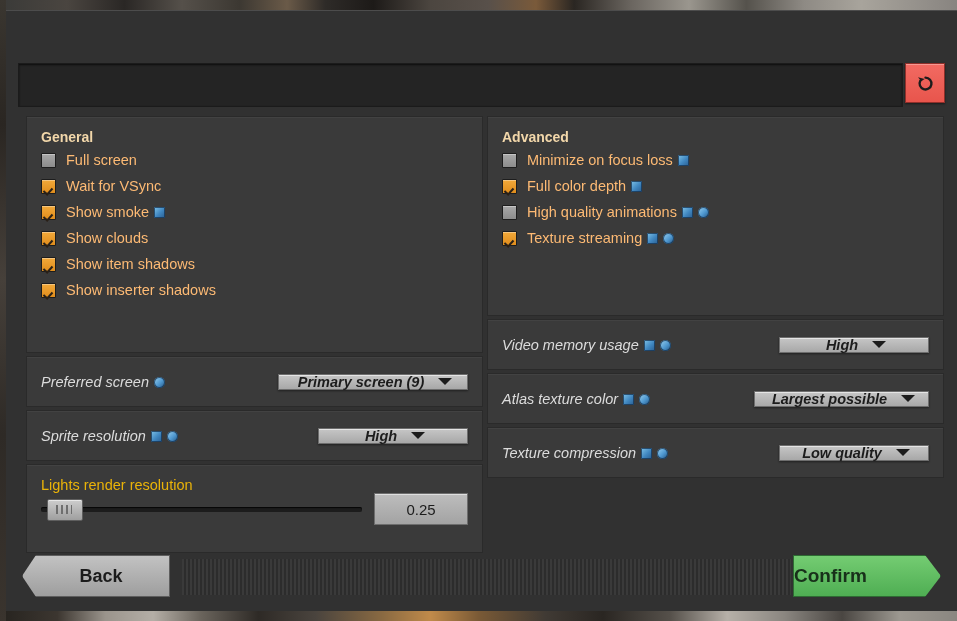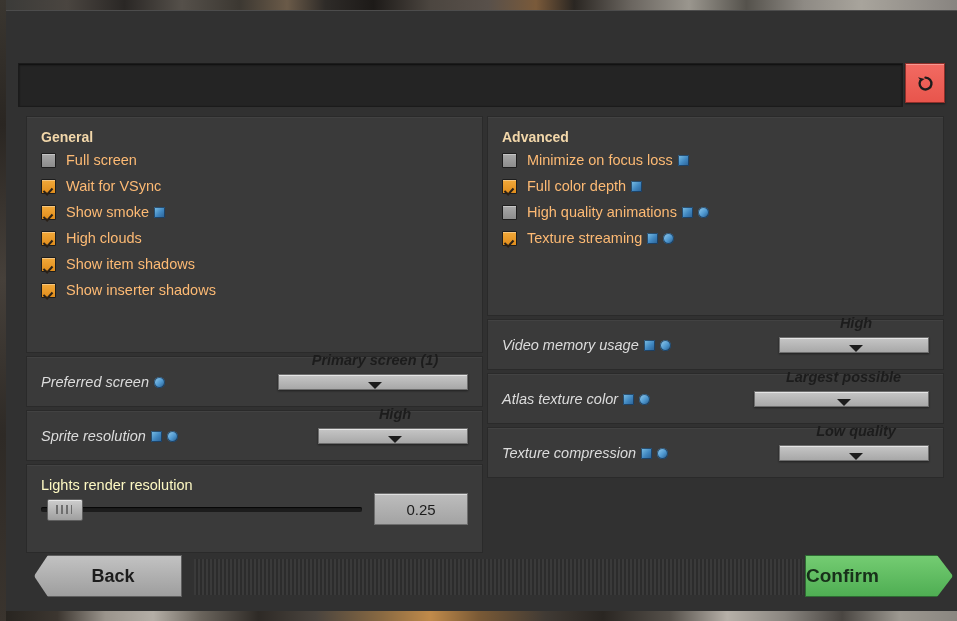--- a/index.html
+++ b/index.html
@@ -119,30 +119,30 @@
     display:flex;align-items:center;justify-content:space-between;
     padding:0 14px;height:49px;box-sizing:border-box;font-style:italic;
   }
   .set-label{font-size:14.5px;color:#dcdcdc;white-space:nowrap;}
 
   .dropdown{
     height:16px;min-width:120px;padding:0 10px 0 14px;
     background:linear-gradient(180deg,#c6c6c6 0%,#a8a8a8 100%);
     border:1px solid #6d6d6d;
     box-shadow:inset 0 1px 0 rgba(255,255,255,.55),0 1px 2px rgba(0,0,0,.45);
-    display:flex;align-items:center;justify-content:flex-end;gap:14px;
-    cursor:pointer;box-sizing:border-box;flex-direction:column;
+    display:flex;align-items:center;justify-content:center;gap:14px;
+    cursor:pointer;box-sizing:border-box;
   }
   .dropdown .dd-text{font-size:14.5px;font-weight:bold;color:#1c1c1c;white-space:nowrap;}
   .caret{width:0;height:0;border-left:7px solid transparent;border-right:7px solid transparent;
     border-top:7px solid #1c1c1c;flex:0 0 auto;}
 
   
   .slider-block{padding:12px 14px 14px 14px;box-sizing:border-box;}
-  .slider-title{font-size:14.5px;color:#fef9c3;}
+  .slider-title{font-size:14.5px;color:#eab308;}
   .slider-line{display:flex;align-items:center;gap:12px;}
   .slider-wrap{position:relative;flex:1 1 auto;height:26px;}
 
   .track{
     position:absolute;left:0;right:0;top:11px;height:5px;
     background:#1c1c1c;border-radius:2px;
     box-shadow:inset 0 1px 1px rgba(0,0,0,.8);
   }
   .thumb-plain{
     position:absolute;top:3px;width:34px;height:20px;
@@ -177,21 +177,21 @@
   .num-field{
     width:94px;height:32px;flex:0 0 94px;
     background:linear-gradient(180deg,#bdbdbd 0%,#a3a3a3 100%);
     border:1px solid #6d6d6d;
     box-shadow:inset 0 1px 0 rgba(255,255,255,.5);
     display:flex;align-items:center;justify-content:center;
     font-size:15px;color:#1c1c1c;box-sizing:border-box;cursor:text;
   }
 
   
-  .footer{position:absolute;left:20px;bottom:12px;width:927px;height:44px;}
+  .footer{position:absolute;left:8px;bottom:12px;width:927px;height:44px;}
   .footer-fill{
     position:absolute;left:168px;right:150px;top:4px;height:36px;
     background:repeating-linear-gradient(90deg,
       #3a3a3a 0px,#3a3a3a 2px,#2c2c2c 2px,#2c2c2c 4px);
   }
   .btn-back{
     position:absolute;left:8px;top:0;width:148px;height:42px;
     background:linear-gradient(180deg,#c2c2c2 0%,#9e9e9e 100%);
     border:1px solid #5e5e5e;box-sizing:border-box;
     clip-path:polygon(14px 0,100% 0,100% 100%,14px 100%,0 50%);
@@ -246,21 +246,21 @@
           </div>
 
           <div class="cb-row">
             <div class="cb on"></div>
             <span class="cb-label">Show smoke</span>
             <span class="tag restart"></span>
           </div>
 
           <div class="cb-row">
             <div class="cb on"></div>
-            <span class="cb-label">High clouds</span>
+            <span class="cb-label">Show clouds</span>
           </div>
 
 
           <div class="cb-row">
             <div class="cb on"></div>
             <span class="cb-label">Show item shadows</span>
           </div>
 
           <div class="cb-row">
             <div class="cb on"></div>
@@ -269,21 +269,21 @@
 
         </div>
       </div>
 
       <div class="panel">
         <div class="set-row">
           <span class="set-label">
             <span>Preferred screen</span><span class="tag perf"></span>
           </span>
           <div class="dropdown" style="min-width:190px;">
-            <span class="dd-text">Primary screen (1)</span>
+            <span class="dd-text">Primary screen (9)</span>
             <span class="caret"></span>
           </div>
         </div>
       </div>
 
       <div class="panel">
         <div class="set-row">
           <span class="set-label">
             <span>Sprite resolution</span><span class="tag restart"></span><span class="tag perf"></span>
           </span>

